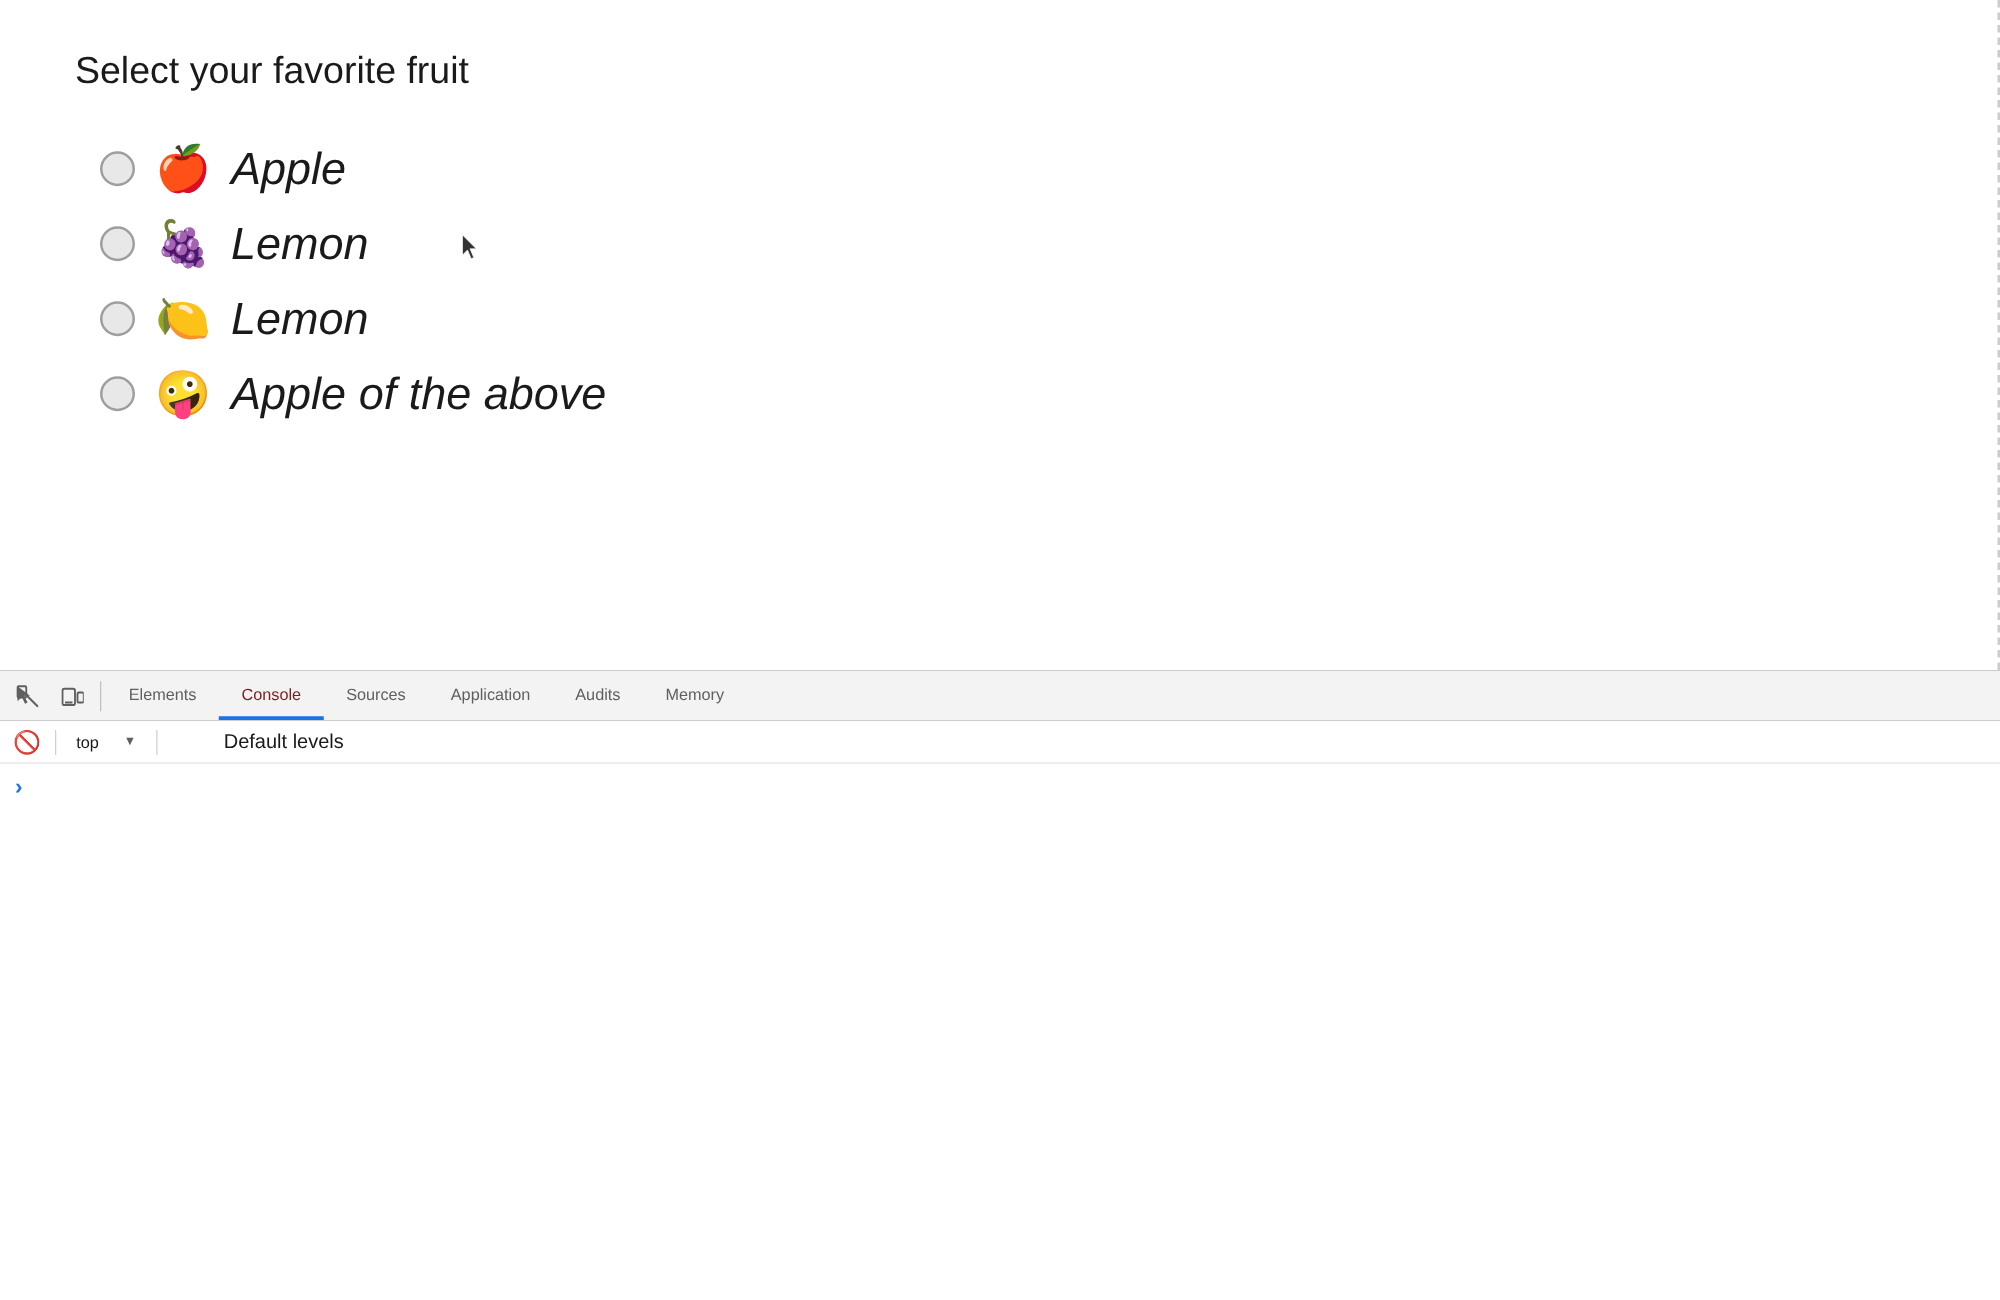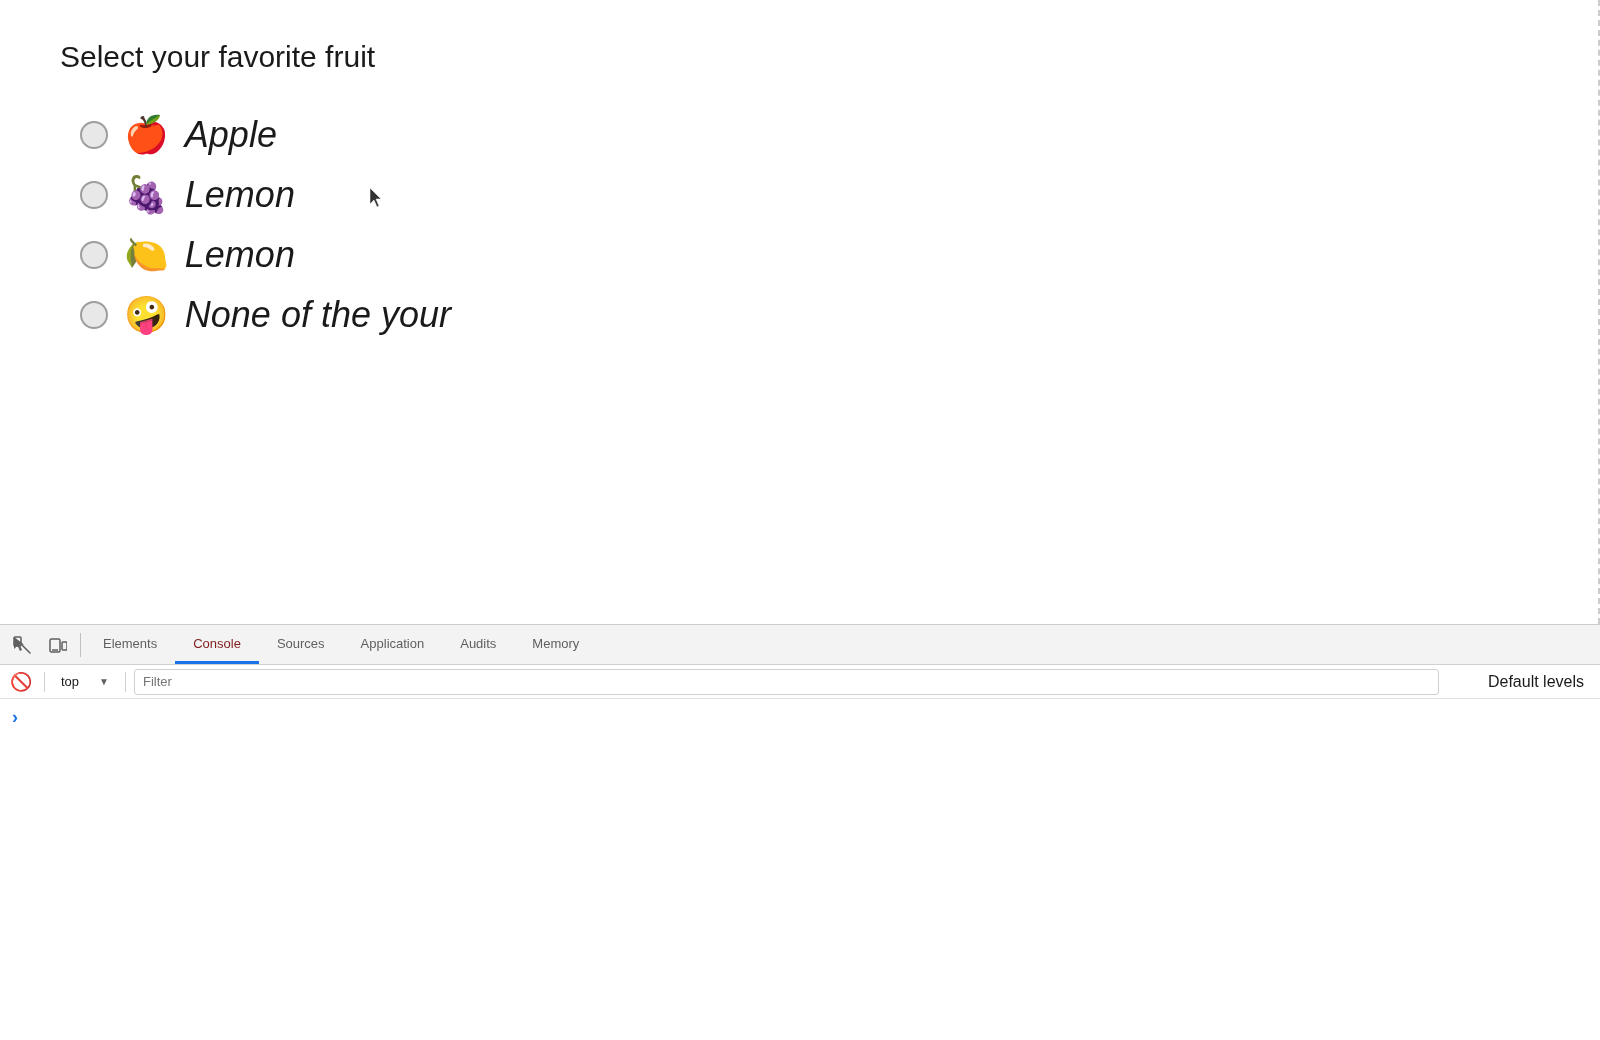--- a/index.html
+++ b/index.html
@@ -84,21 +84,21 @@
       height: 20px;
       pointer-events: none;
     }
 
     
     .devtools-panel {
       background: #f3f3f3;
       border-top: 1px solid #cccccc;
       display: flex;
       flex-direction: column;
-      height: 416px;
+      height: 504px;
     }
 
     
     .devtools-toolbar {
       display: flex;
       align-items: center;
       background: #f3f3f3;
       border-bottom: 1px solid #d0d0d0;
       height: 40px;
       padding: 0 4px;
@@ -284,21 +284,21 @@
 
     <label class="radio-item">
       <input type="radio" class="radio-button" name="fruit" style="">
       <span class="fruit-emoji">🍋</span>
       <span class="fruit-label">Lemon</span>
     </label>
 
     <label class="radio-item">
       <input type="radio" class="radio-button" name="fruit" style="">
       <span class="fruit-emoji">🤪</span>
-      <span class="fruit-label">None of the your</span>
+      <span class="fruit-label">Apple of the above</span>
     </label>
 
   </div>
 
   <svg class="cursor" viewBox="0 0 16 20" xmlns="http://www.w3.org/2000/svg">
     <path d="M0 0 L0 16 L4 12 L7 19 L9 18 L6 11 L11 11 Z" fill="#333" stroke="white" stroke-width="0.5"></path>
   </svg>
 </div>
 
 <div class="devtools-panel">
@@ -342,21 +342,20 @@
 
     <div class="console-separator"></div>
 
     <button class="context-selector">
       <span>top</span>
       <span class="context-arrow">▼</span>
     </button>
 
     <div class="filter-separator"></div>
 
-    <input type="text" class="filter-input" placeholder="Filter" style="">
 
     <button class="default-levels-btn">Default levels</button>
 
   </div>
 
   <div class="console-content">
     <div class="console-prompt">
       <span class="console-chevron">›</span>
     </div>
   </div>

